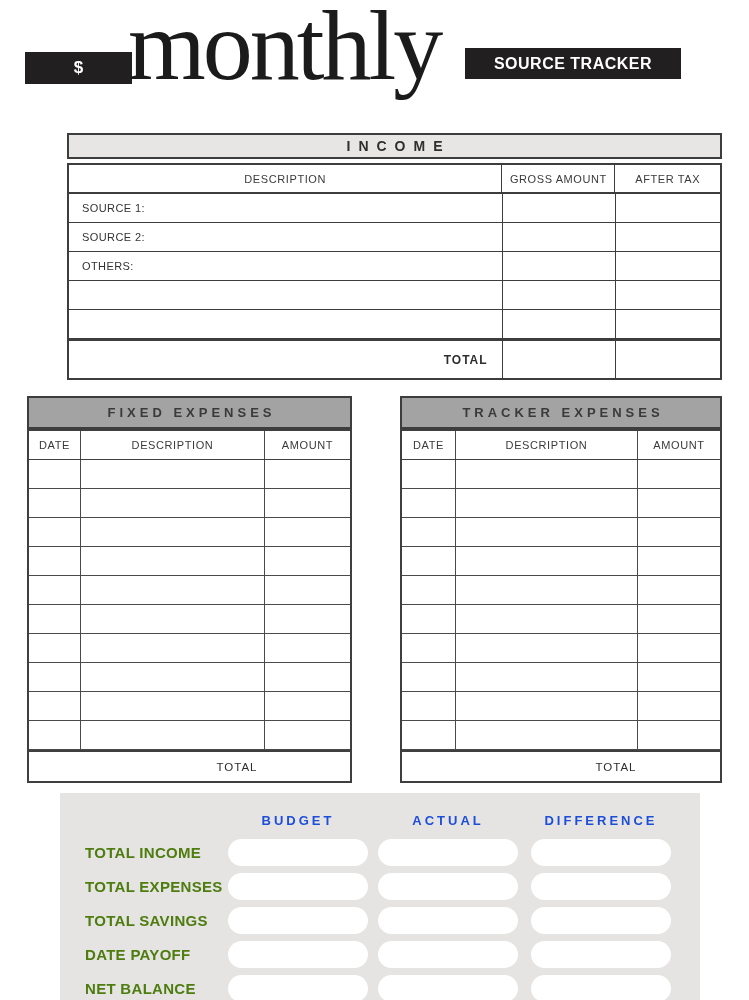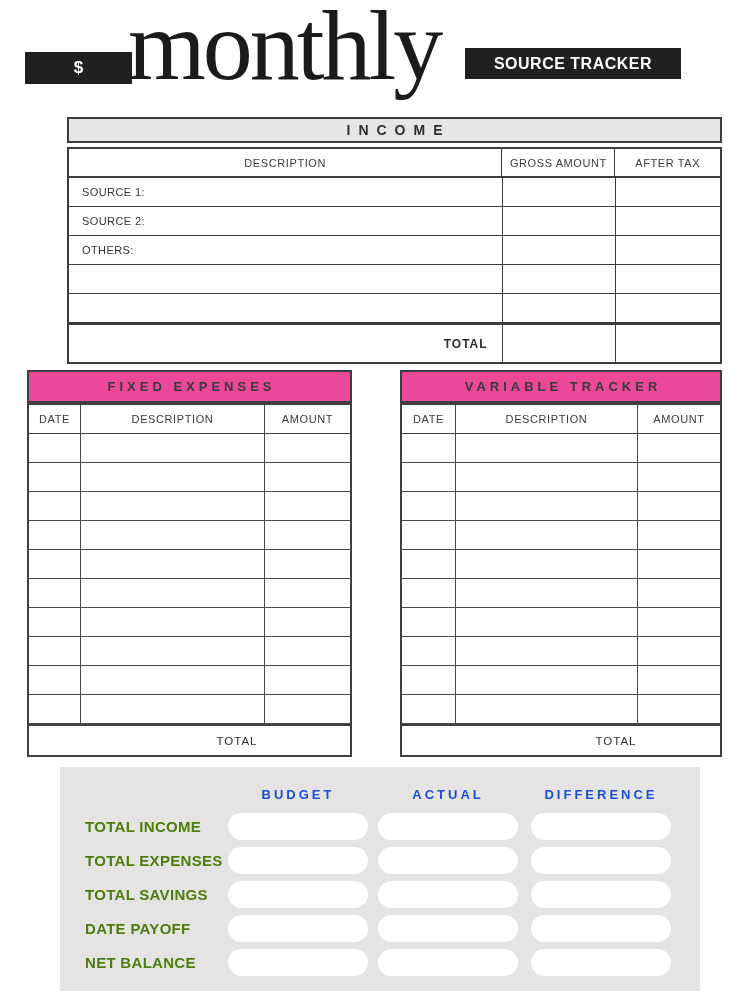--- a/index.html
+++ b/index.html
@@ -8,24 +8,24 @@
 
   
   .header{position:relative;height:117px;}
   .dollar-box{position:absolute;left:25px;top:52px;width:107px;height:32px;background:#211f1f;display:flex;align-items:center;justify-content:center;}
   .dollar-box span{color:#fff;font-size:17px;font-weight:700;}
   .big-title{position:absolute;left:128px;top:-4px;font-family:"Liberation Serif",serif;font-size:100px;line-height:1;letter-spacing:-3px;color:#1c1b1b;}
   .tracker-box{position:absolute;left:465px;top:48px;width:216px;height:31px;background:#211f1f;color:#fff;display:flex;align-items:center;justify-content:center;font-size:16px;font-weight:700;letter-spacing:0.5px;}
 
   
   .bar{box-sizing:border-box;height:26px;background:#e8e6e4;border:2px solid #3d3d3d;display:flex;align-items:center;justify-content:center;font-size:14px;font-weight:600;letter-spacing:8px;text-indent:8px;color:#2e2e2e;margin-bottom:4px;}
-  .bar2{box-sizing:border-box;height:33px;background:#ec4899;border:2px solid #3d3d3d;display:flex;align-items:center;justify-content:center;font-size:13px;font-weight:600;letter-spacing:4px;text-indent:4px;color:#3a3a3a;}
-
-  
-  .income{margin:0 27px;padding-left:40px;}
+  .bar2{box-sizing:border-box;height:33px;background:#a3a3a3;border:2px solid #3d3d3d;display:flex;align-items:center;justify-content:center;font-size:13px;font-weight:600;letter-spacing:4px;text-indent:4px;color:#3a3a3a;}
+
+  
+  .income{margin:16px 27px;padding-left:40px;}
   .income-table{border:2px solid #3d3d3d;}
   .irow{display:flex;height:28px;border-bottom:1.5px solid #3d3d3d;}
   .irow.head{height:27px;border-bottom:2px solid #3d3d3d;}
   .irow.total{height:37px;border-top:2px solid #3d3d3d;border-bottom:none;}
   .c{box-sizing:border-box;border-right:1.5px solid #3d3d3d;display:flex;align-items:center;}
   .c.desc{width:460px;}
   .c.mid{width:120px;}
   .c.last{width:111px;border-right:none;}
   .irow.head .c{justify-content:center;font-size:11px;letter-spacing:0.6px;color:#3a3a3a;}
   .cell-label{padding-left:13px;font-size:11px;letter-spacing:0.4px;color:#333;}
@@ -181,21 +181,21 @@
               <div class="ec desc2"></div>
               <div class="ec last"></div>
             </div>
           </div>
         <div class="erow totalrow">
           <div class="tcell">TOTAL</div>
         </div>
       </div>
     </div>
     <div class="exp right">
-      <div class="bar2">VARIABLE TRACKER</div>
+      <div class="bar2">TRACKER EXPENSES</div>
       <div class="exp-table">
         <div class="erow head">
           <div class="ec date">DATE</div>
           <div class="ec desc2">DESCRIPTION</div>
           <div class="ec last">AMOUNT</div>
         </div>
         <div id="variable-rows">
             <div class="erow">
               <div class="ec date"></div>
               <div class="ec desc2"></div>

